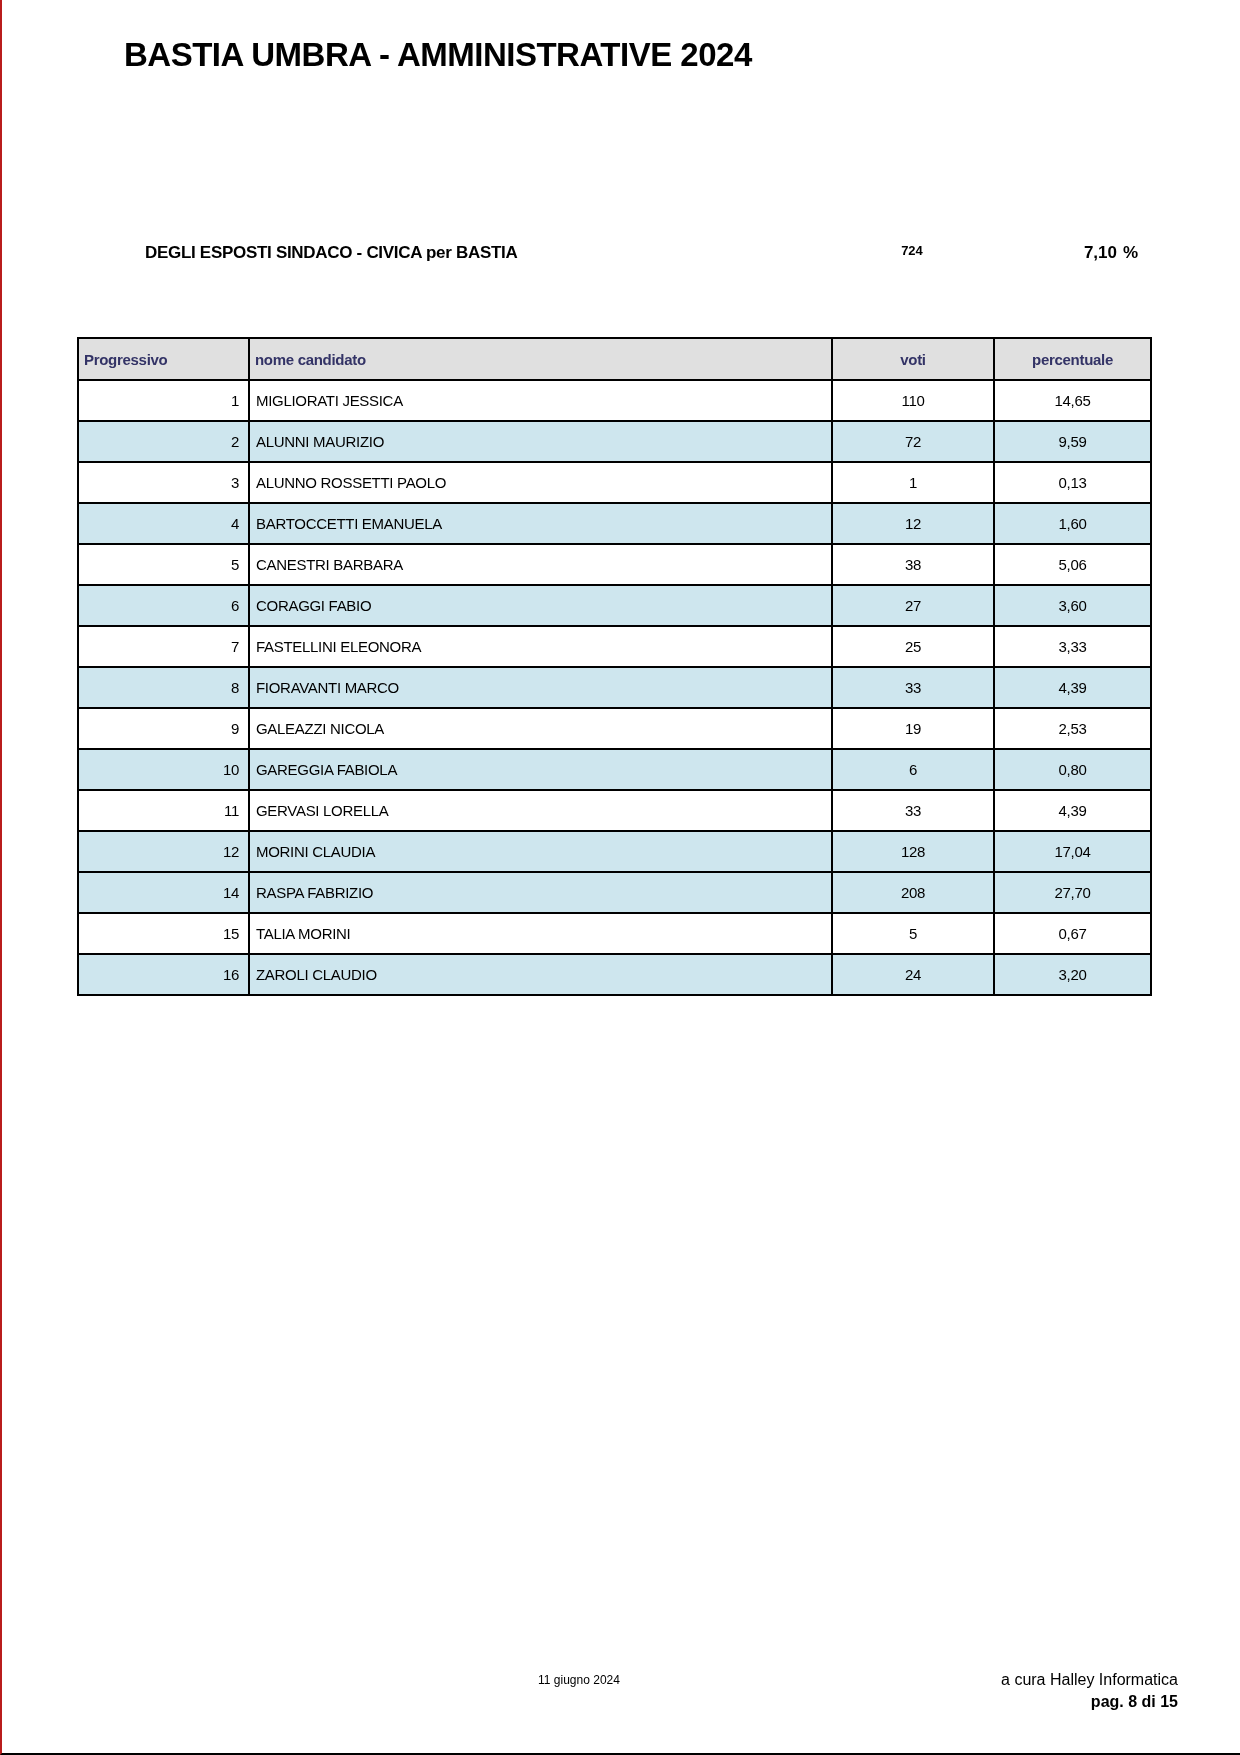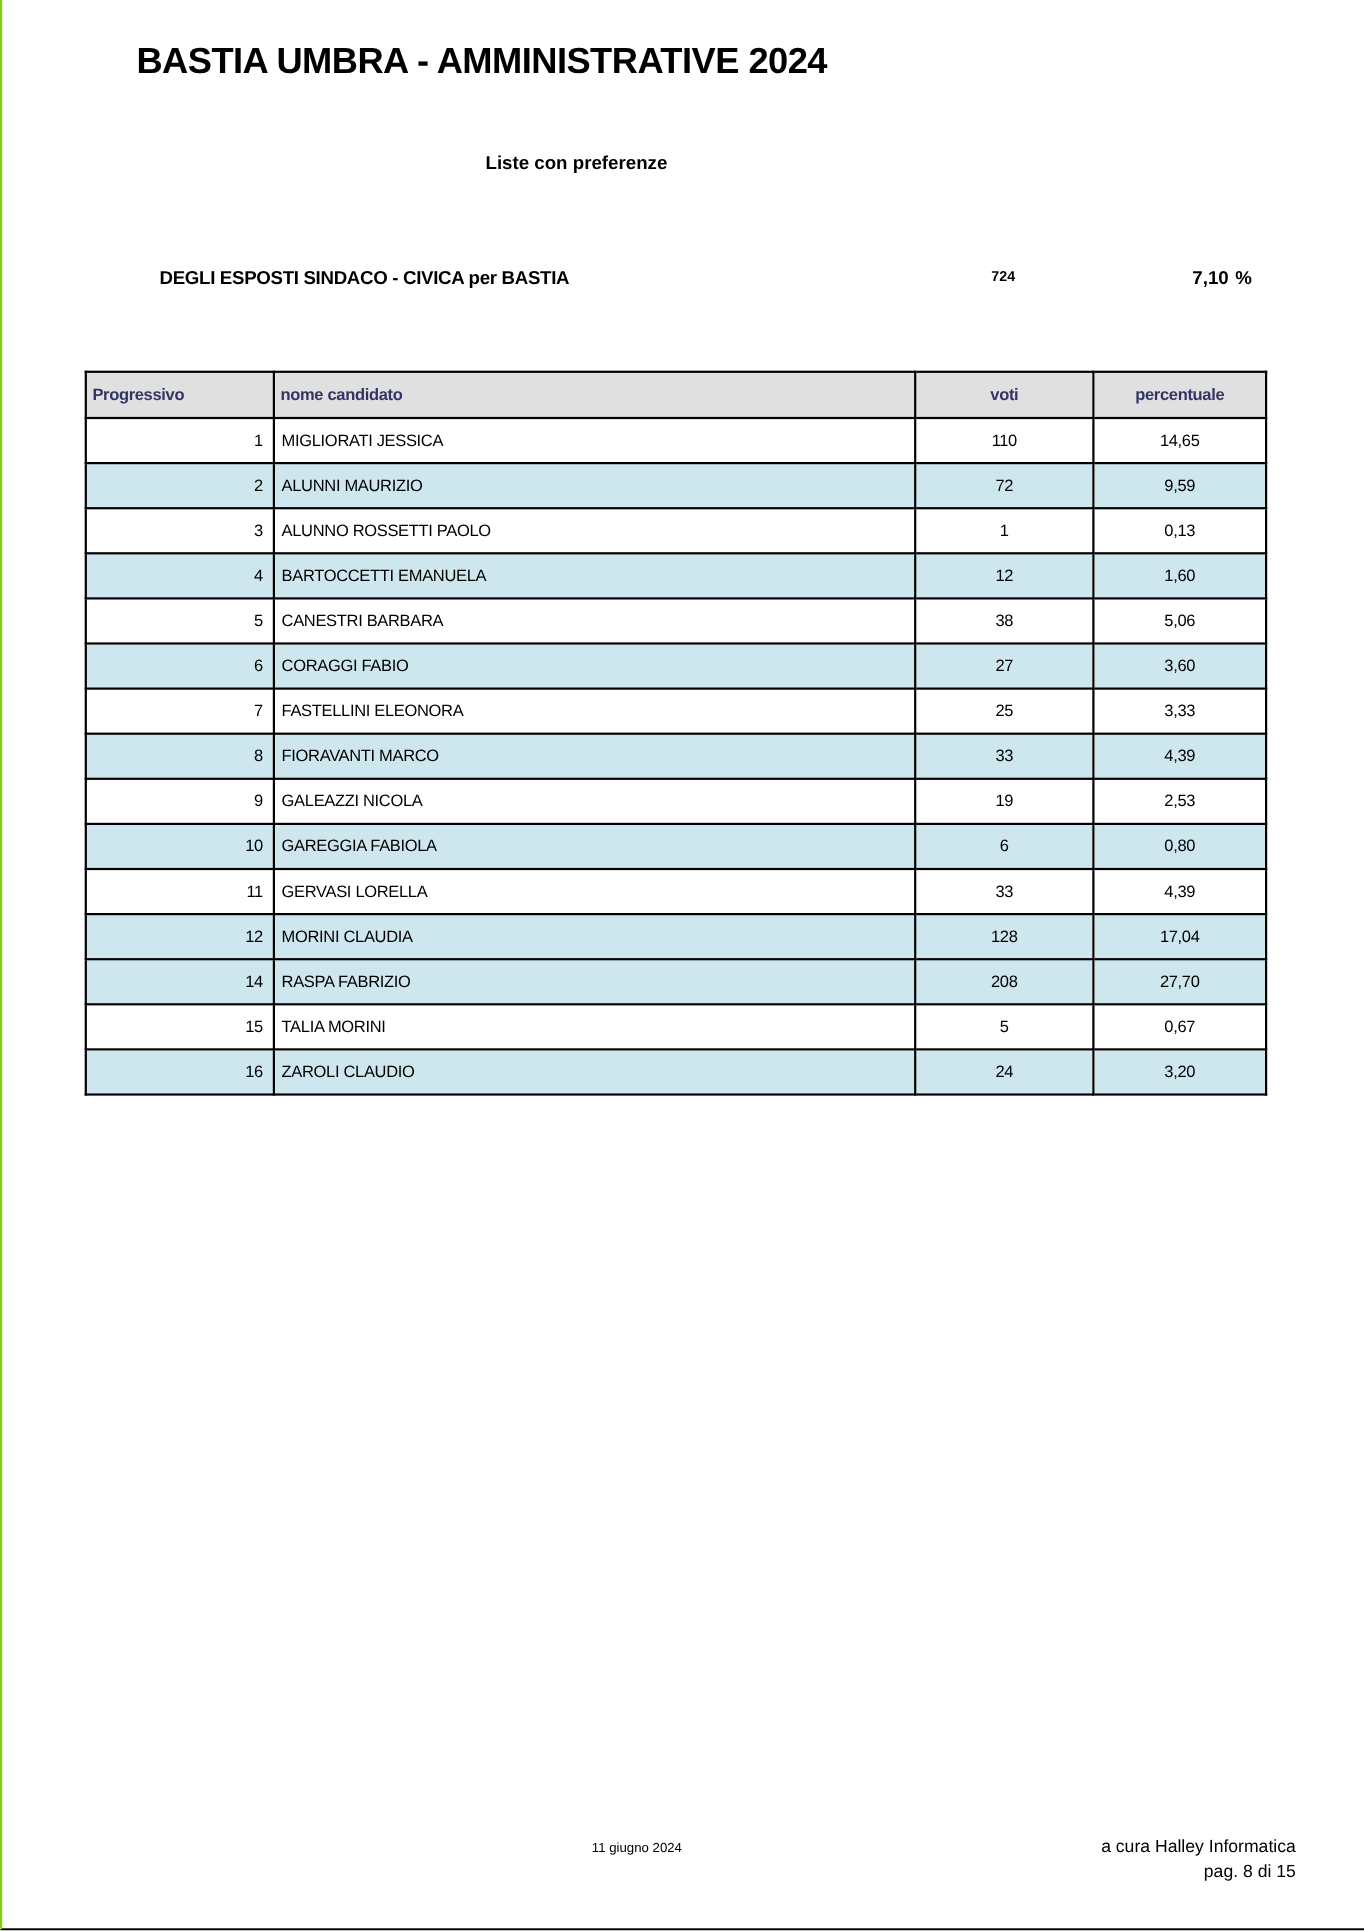--- a/index.html
+++ b/index.html
@@ -12,21 +12,21 @@
     height: 1755px;
     position: relative;
     font-family: "Liberation Sans", sans-serif;
     color: #000000;
   }
   .page {
     position: absolute;
     left: 0; top: 0;
     width: 1238px;
     height: 1753px;
-    border-left: 2px solid #84cc16;
+    border-left: 2px solid #b91c1c;
     border-bottom: 2px solid #000;
     background: #fff;
     overflow: hidden;
   }
   .title {
     position: absolute;
     left: 122px;
     top: 36px;
     margin: 0;
     font-size: 33px;
@@ -125,30 +125,30 @@
     top: 1671px;
     text-align: right;
     font-size: 16px;
   }
   .footer-page {
     position: absolute;
     right: 62px;
     top: 1693px;
     text-align: left;
     font-size: 16px;
+    font-weight: bold;
   }
 </style>
 </head>
 <body>
 
 <div class="page">
 
   <h1 class="title">BASTIA UMBRA - AMMINISTRATIVE 2024</h1>
 
-  <div class="subtitle">Liste con preferenze</div>
 
   <div class="list-summary">
     <span class="list-name">DEGLI ESPOSTI SINDACO - CIVICA per BASTIA</span>
     <span class="list-votes">724</span>
     <span class="list-pct">7,10</span>
     <span class="list-pct-sym">%</span>
   </div>
 
   <table class="pref">
     <colgroup>

